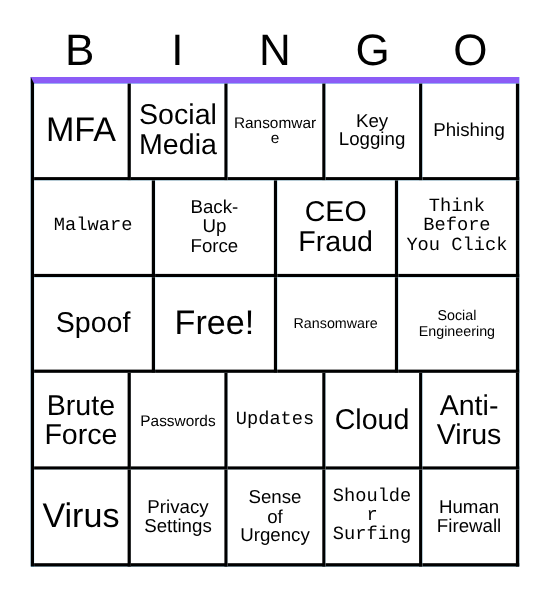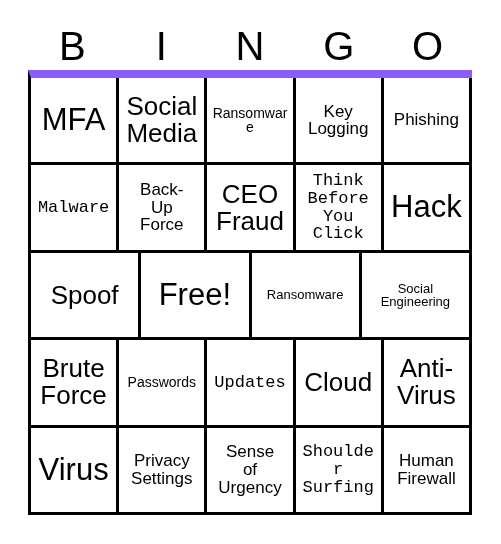--- a/index.html
+++ b/index.html
@@ -46,21 +46,21 @@
   }
 
   
   #grid {
     position: absolute;
     left: 28px;
     top: 70px;
     width: 444px;
     height: 445px;
     box-sizing: border-box;
-    border-top: 8px solid #8b5cf6;
+    border-top: 6px solid #8b5cf6;
     border-left: 3px solid #000000;
     display: flex;
     flex-direction: column;
     background: #0ea5e9;
   }
   .grid-row {
     flex: 1 1 0;
     display: flex;
     min-height: 0;
   }
@@ -141,23 +141,20 @@
         </div>
       <div class="grid-cell">
           <span class="cell-text fs-lg">CEO
 Fraud</span>
         </div>
       <div class="grid-cell">
           <span class="cell-text fs-sm">Think
 Before
 You Click</span>
         </div>
-      <div class="grid-cell">
-          <span class="cell-text fs-xl">Hack</span>
-        </div>
     </div>
 
     <div class="grid-row">
       <div class="grid-cell">
           <span class="cell-text fs-lg">Spoof</span>
         </div>
       <div class="grid-cell">
           <span class="cell-text fs-xl">Free!</span>
         </div>
       <div class="grid-cell">

